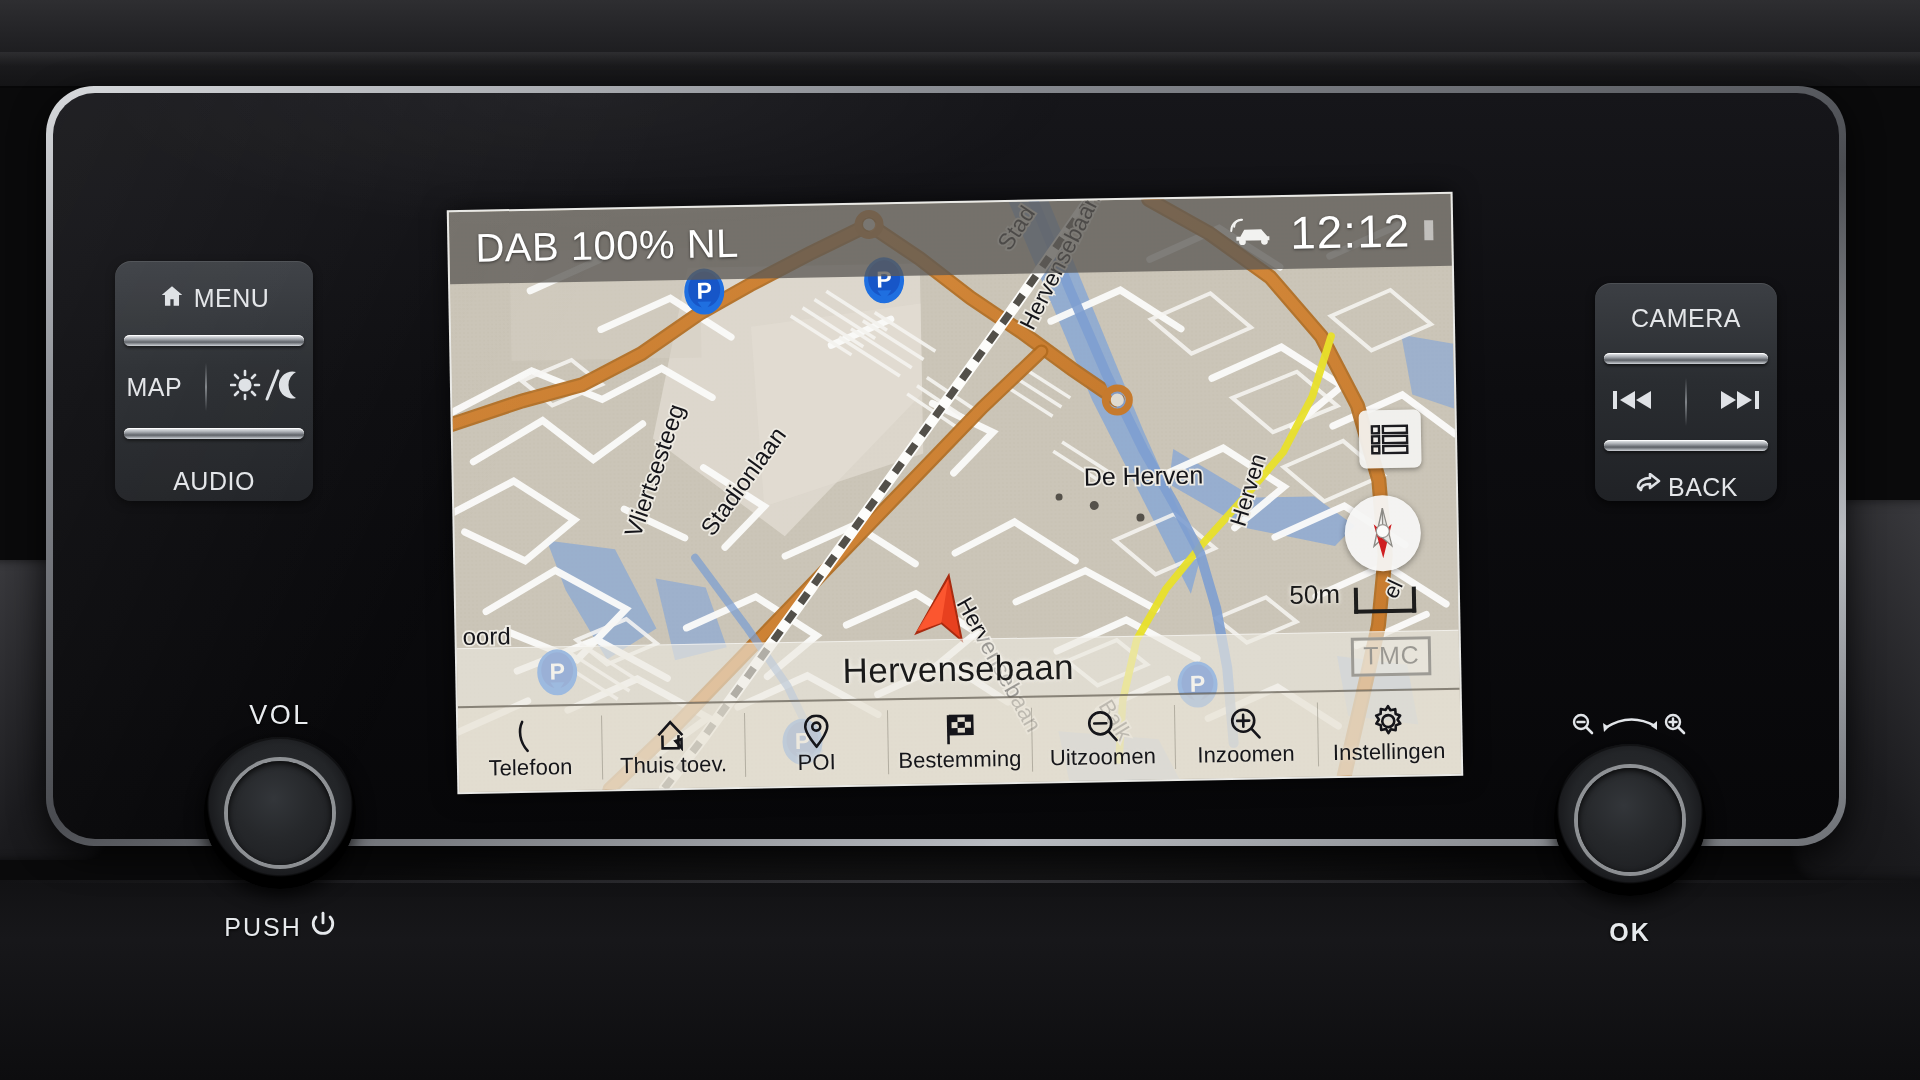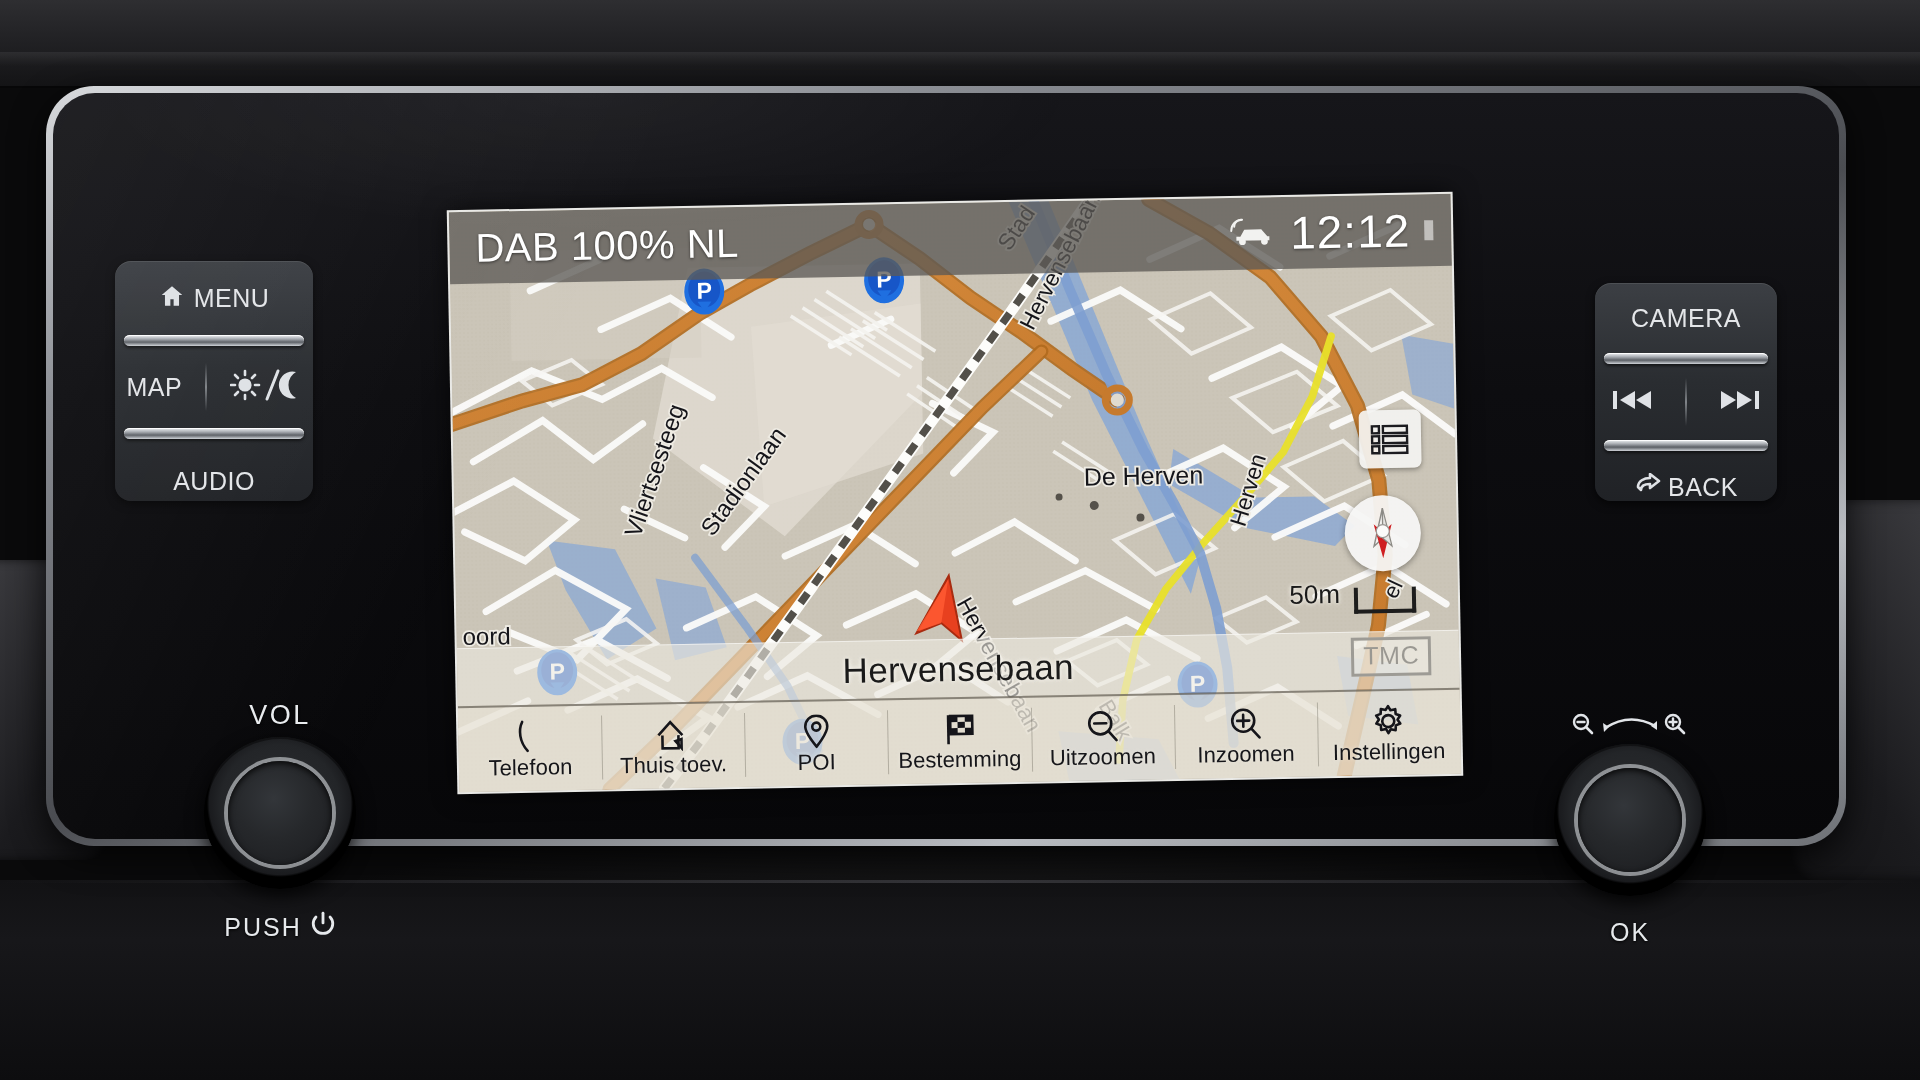--- a/index.html
+++ b/index.html
@@ -222,21 +222,21 @@
     text-shadow: 0 0 4px rgba(240,236,227,.9);
   }
   .mi-stroke { stroke:#15151a; fill:none; stroke-width:2.6; }
 
   
   .car-arrow { position:absolute; left: 452px; top: 368px; }
 
   
   .knob-assembly { position:absolute; text-align:center; }
   .knob-left { left: 160px; top: 700px; width: 240px; }
-  .knob-right { right: 170px; top: 712px; width: 240px; }
+  .knob-right { right: 170px; top: 712px; width: 240px; font-weight: bold; }
   .knob-cap-label {
     font-size: 27px; color:#e9ecef; letter-spacing: 2.5px; margin-bottom: 6px;
     text-shadow: 0 1px 3px #000;
   }
   .knob {
     width: 152px; height: 152px; border-radius: 50%;
     margin: 0 auto;
     background:
       radial-gradient(circle at 50% 44%, #2c2e31 0%, #232528 52%, #1a1b1e 62%, #000 64%),
       conic-gradient(from 210deg, #f3f5f7, #9ea2a8 18%, #4e5157 36%, #cfd3d8 55%, #7d8187 72%, #e9ebee 88%, #f3f5f7);

